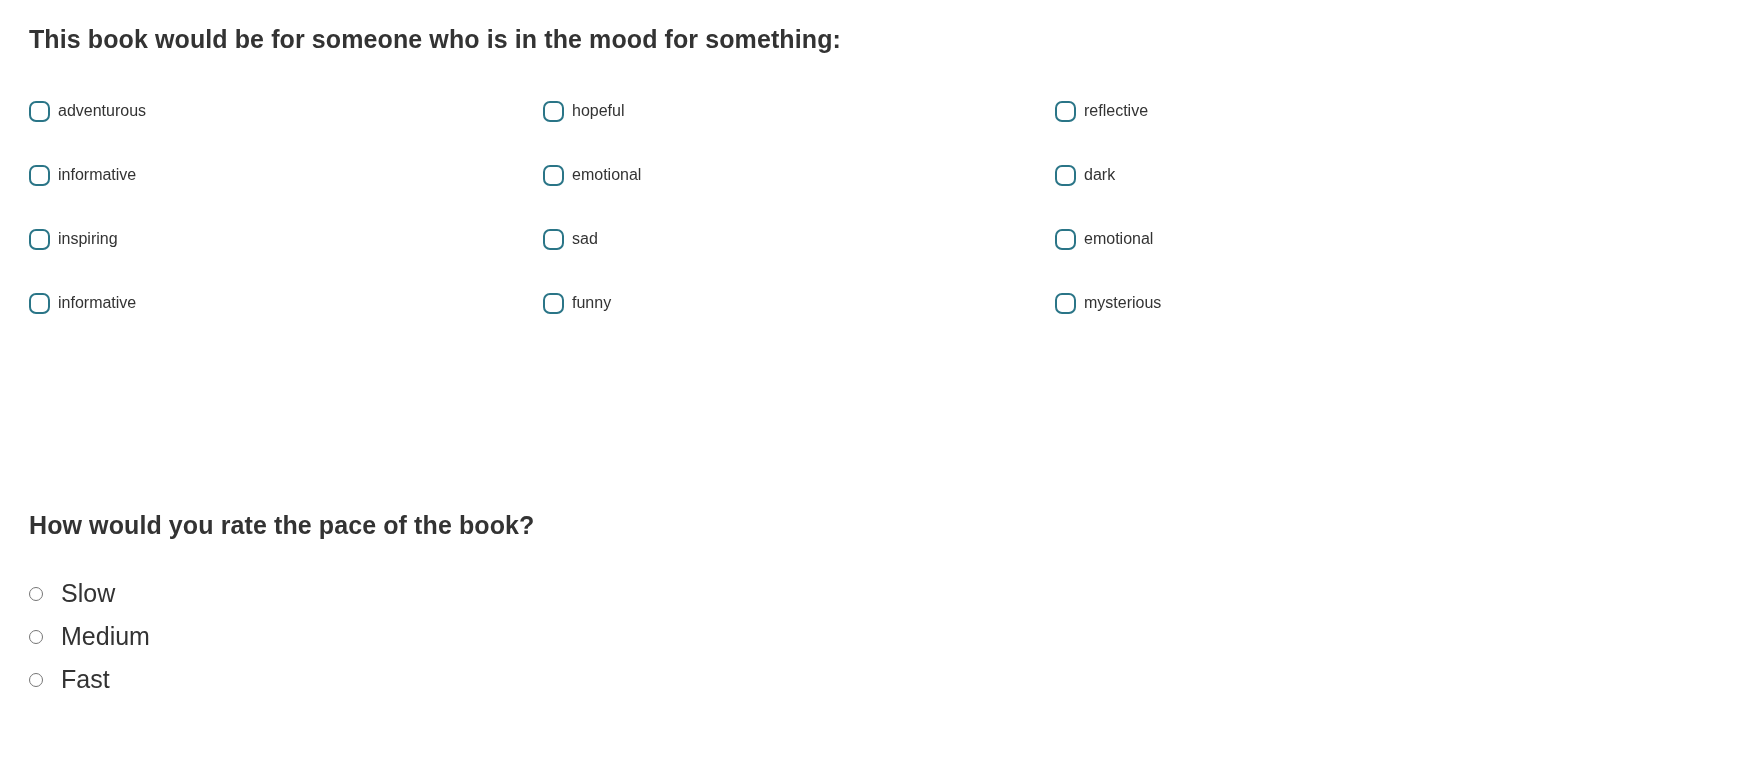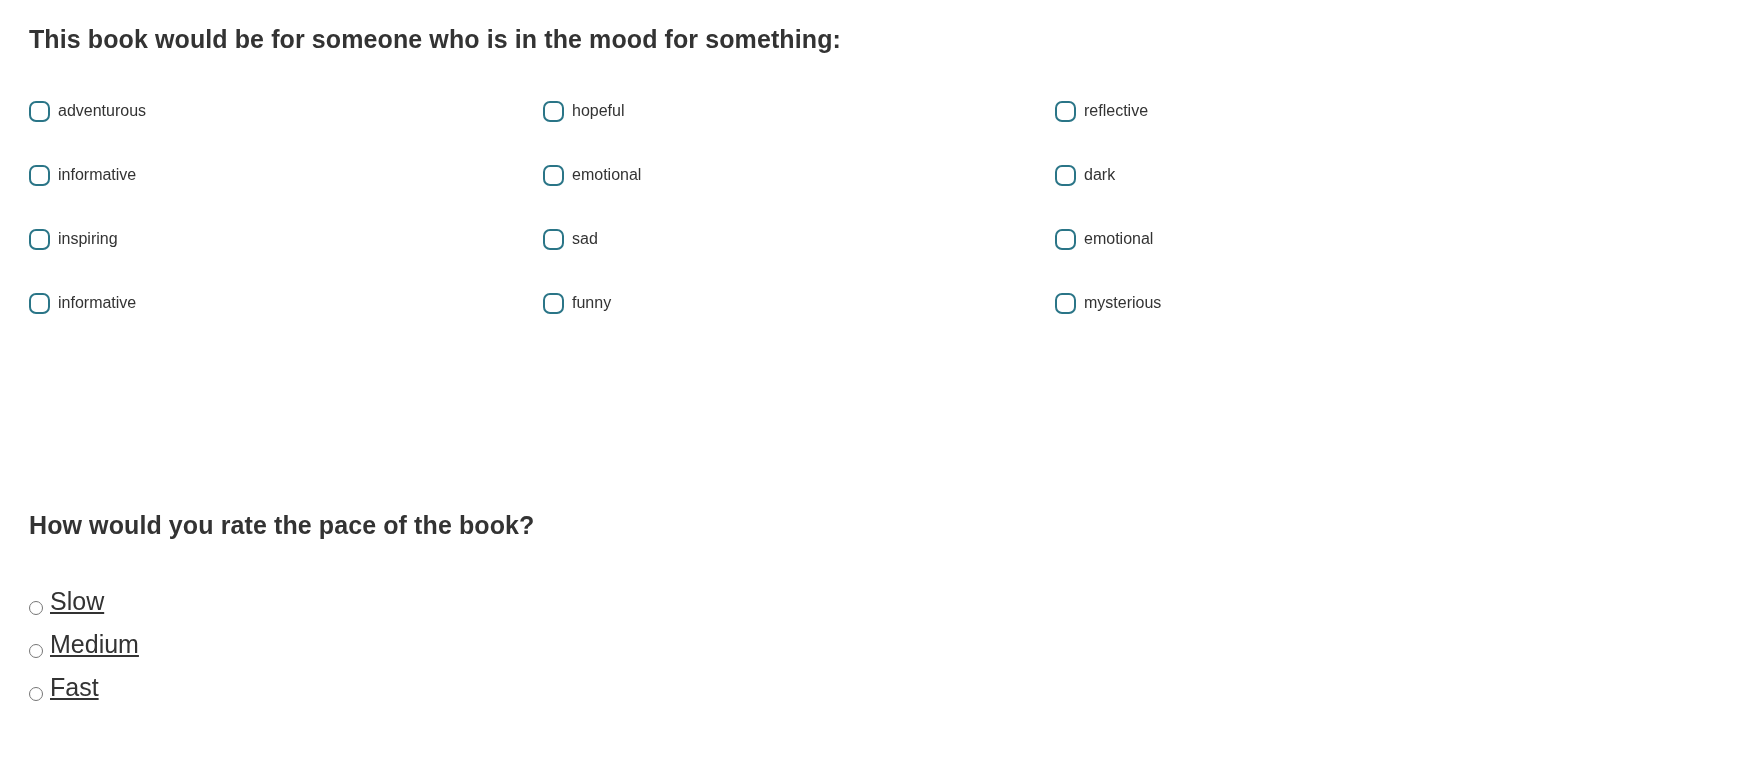--- a/index.html
+++ b/index.html
@@ -81,24 +81,23 @@
     top: 510px;
     width: 900px;
   }
 
   .pace-list {
     margin-top: 32px;
   }
 
   .radio-option {
     display: flex;
-    align-items: flex-end;
-    gap: 7px;
+    align-items: center;
+    gap: 18px;
     height: 43px;
-    text-decoration: underline;
   }
 
   .rb-circle {
     flex: 0 0 auto;
     width: 14px;
     height: 14px;
     border: 1.6px solid #767676;
     border-radius: 50%;
     background: #ffffff;
     box-sizing: border-box;

